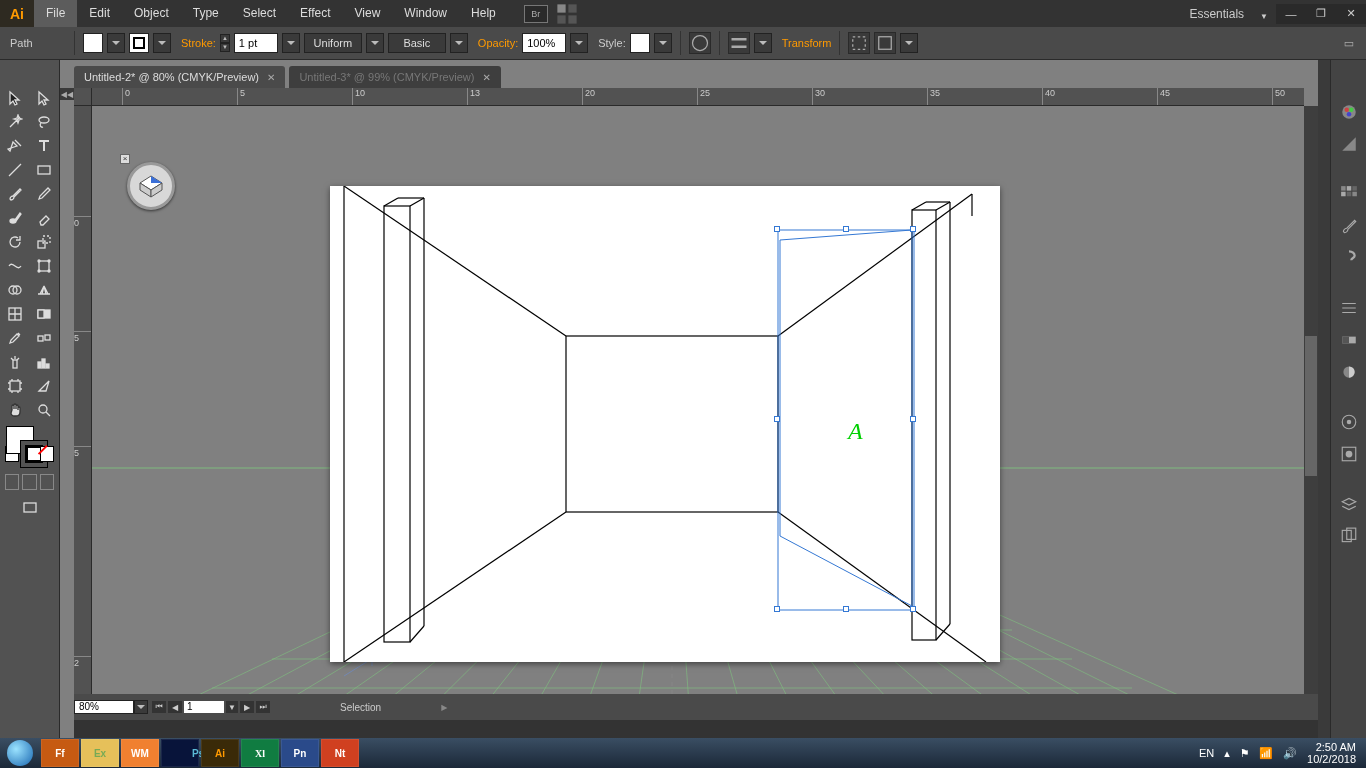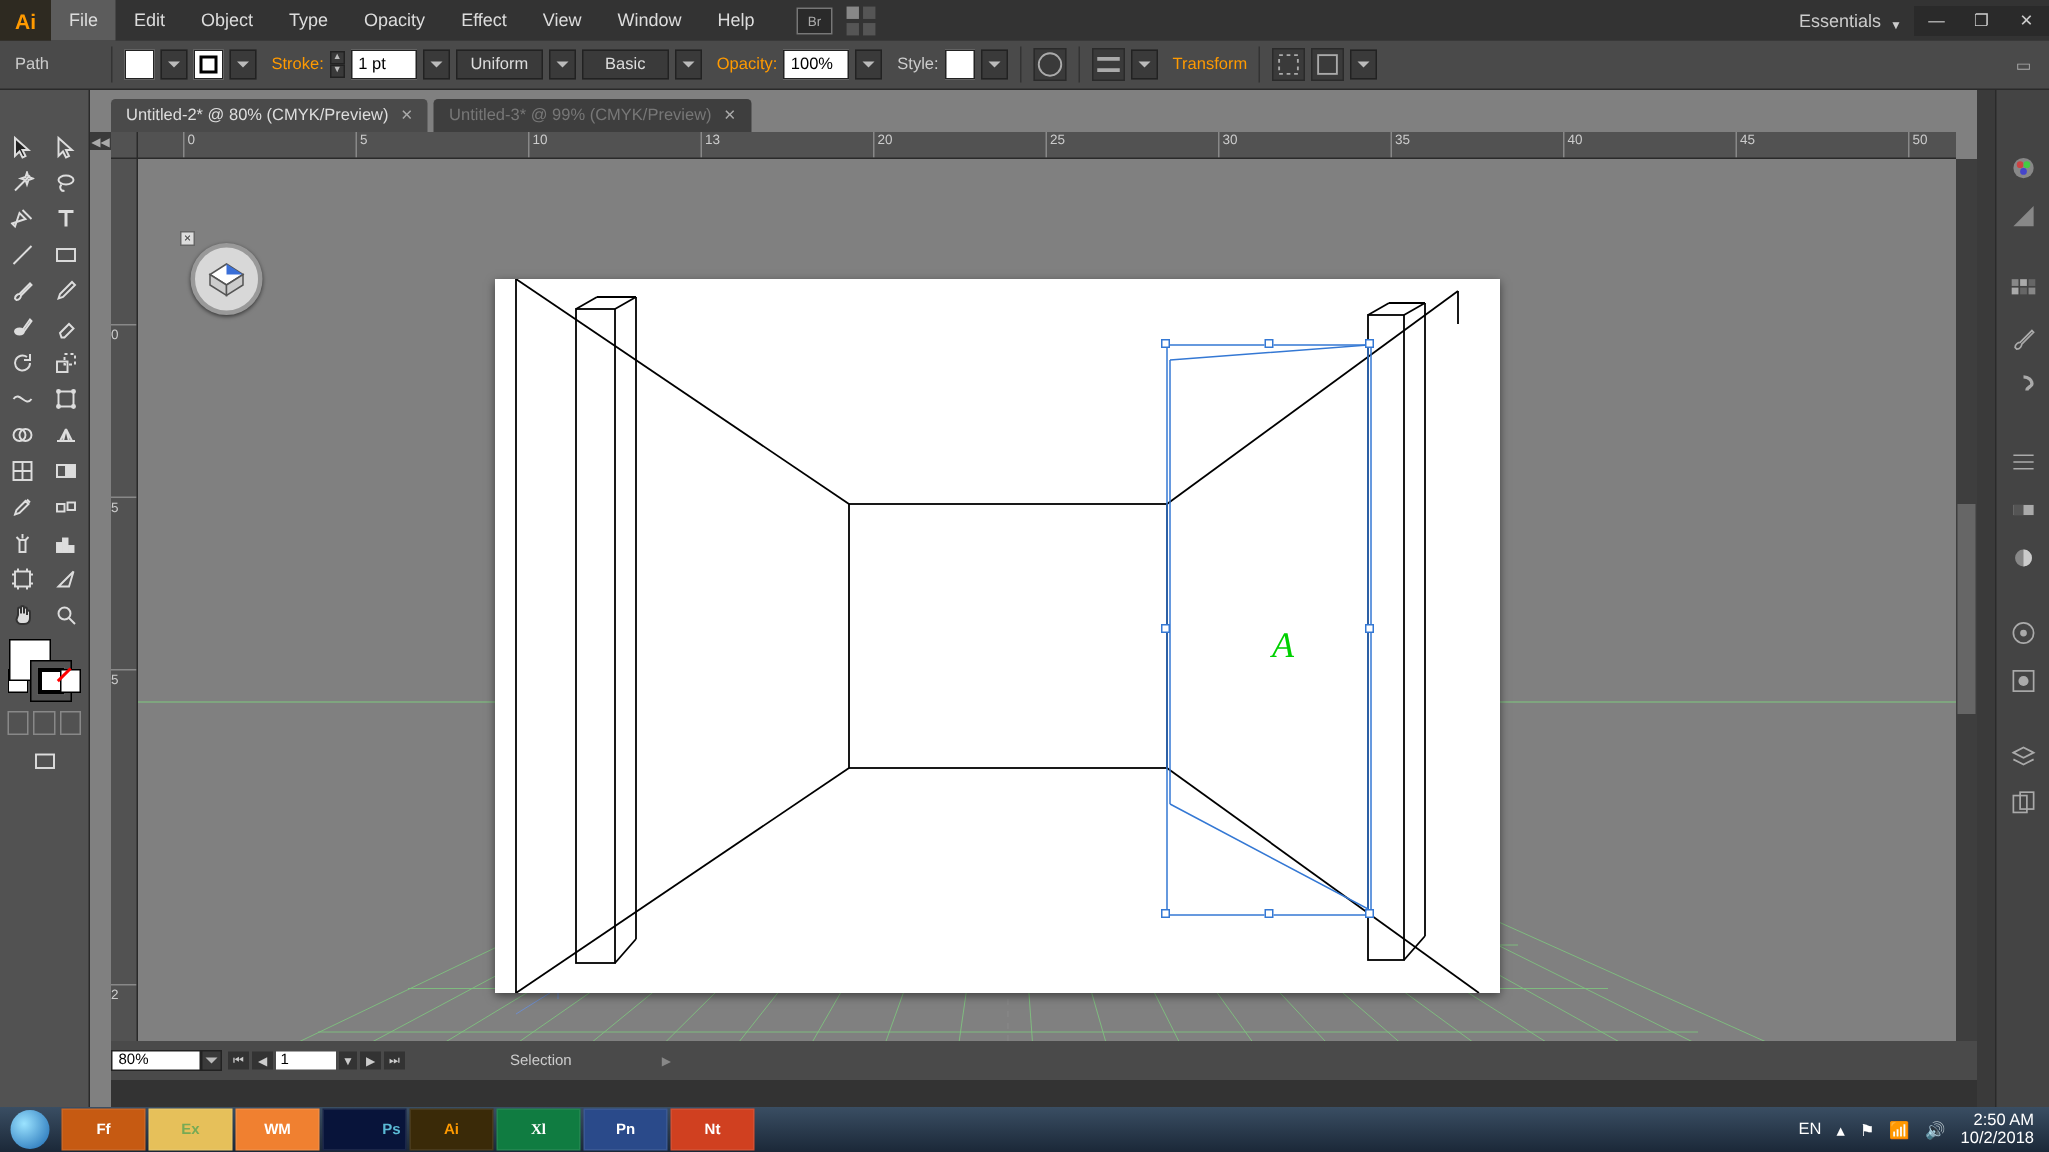--- a/index.html
+++ b/index.html
@@ -5,21 +5,21 @@
 * { margin: 0; padding: 0; box-sizing: border-box; font-family: "Segoe UI", Tahoma, sans-serif; user-select: none; }
 body { width: 1366px; height: 768px; background: #1f1f1f; overflow: hidden; position: relative; }
 
 
 .menubar { height: 27px; background: #333; display: flex; align-items: center; color: #ddd; font-size: 12px; }
 .app-logo { width: 34px; height: 27px; background: #2e2a21; color: #ff9a00; font-weight: bold; font-size: 14px; display:flex; align-items:center; justify-content:center; }
 .menubar .menu-item { padding: 0 12px; height: 27px; line-height: 27px; }
 .menubar .menu-item.active { background: #5c5c5c; }
 .menubar .br-icon { width: 24px; height: 18px; margin-left: 16px; border:1px solid #777; background:#2a2a2a; font-size:9px; color:#aaa; display:flex; align-items:center; justify-content:center; }
 .menubar .spacer { flex: 1; }
-.workspace-sel { font-size: 12px; color:#ccc; padding: 0 8px; display:flex; align-items:flex-end; gap:6px; }
+.workspace-sel { font-size: 12px; color:#ccc; padding: 0 8px; display:flex; align-items:flex-end; gap:16px; }
 .win-btns { display:flex; gap:0; }
 .win-btn { width: 30px; height: 20px; background:#2a2a2a; color:#ccc; display:flex; align-items:center; justify-content:center; font-size:11px; }
 
 
 .ctrlbar { height: 33px; background: #4a4a4a; border-bottom:1px solid #2a2a2a; display:flex; align-items:center; color:#ccc; font-size:11px; padding:0 6px; gap:4px; }
 .ctrlbar .lbl { color:#ccc; }
 .ctrlbar .lbl.orange { color:#ff9a00; }
 .swatch { width:20px; height:20px; border:1px solid #222; position:relative; background:#fff; }
 .swatch.inner::after{content:"";position:absolute;inset:3px;border:2px solid #000;}
 .dd { width:18px; height:20px; background:#3a3a3a; border:1px solid #222; display:flex; align-items:center; justify-content:center; }
@@ -76,21 +76,21 @@
 .statusbar .zoom{ width:60px; background:#fff; color:#000; height:14px; padding:0 4px; border:1px solid #222;}
 .statusbar .nav{ display:flex; align-items:center; gap:2px; margin-left:4px;}
 .statusbar .navbtn{ width:14px;height:12px;background:#333;display:flex;align-items:center;justify-content:center;font-size:8px;}
 .statusbar .page{ width:40px; background:#fff;color:#000;height:12px;padding:0 3px;}
 .statusbar .seltxt{ margin-left:70px;}
 
 
 .taskbar{ position:absolute; left:0; right:0; bottom:0; height:30px; background:linear-gradient(#3a4e63,#1b2838); display:flex; align-items:center;}
 .startbtn{ width:40px;height:30px;display:flex;align-items:center;justify-content:center;}
 .start-orb{ width:26px;height:26px;border-radius:50%;background:radial-gradient(circle at 35% 35%, #9be3ff, #1866b0);}
-.tb-app{ width:56px; height:28px; margin:0 1px; background:rgba(255,255,255,.06); border:1px solid rgba(255,255,255,.08); display:flex; align-items:center; justify-content:center; color:#fff; font-size:10px; font-weight:bold;}
+.tb-app{ width:38px; height:28px; margin:0 1px; background:rgba(255,255,255,.06); border:1px solid rgba(255,255,255,.08); display:flex; align-items:center; justify-content:center; color:#fff; font-size:10px; font-weight:bold;}
 .tb-app.active{ background:rgba(255,255,255,.18); }
 .tray{ margin-left:auto; display:flex; align-items:center; gap:10px; color:#fff; font-size:11px; padding-right:10px;}
 .tray .clock{ text-align:right; line-height:12px; font-size:11px;}
 
 
 .persp-widget{position:absolute; left:35px; top:56px; width:48px; height:48px; border-radius:50%; background:#d8d8d8; border:3px solid #999; box-shadow:0 1px 3px rgba(0,0,0,.6); display:flex;align-items:center;justify-content:center; z-index:4;}
 .persp-widget svg{width:26px;height:26px;}
 
 
 .green-a{ position:absolute; font-size:24px; font-family:"Times New Roman",serif; font-style:italic; color:#00d000; }
@@ -104,21 +104,21 @@
 </style>
 </head>
 <body>
 
 <div class="menubar">
   <div class="app-logo">Ai</div>
   <div class="menu-item active">File</div>
   <div class="menu-item">Edit</div>
   <div class="menu-item">Object</div>
   <div class="menu-item">Type</div>
-  <div class="menu-item">Opacity</div>
+  <div class="menu-item">Select</div>
   <div class="menu-item">Effect</div>
   <div class="menu-item">View</div>
   <div class="menu-item">Window</div>
   <div class="menu-item">Help</div>
   <div class="br-icon">Br</div>
   <div class="icon22" style="margin-left:8px;background:transparent;border:none;">
     <svg viewBox="0 0 16 16">
         <rect x="1" y="1" width="6" height="6" fill="#888"></rect>
         <rect x="9" y="1" width="6" height="6" fill="#555"></rect>
         <rect x="1" y="9" width="6" height="6" fill="#555"></rect>

